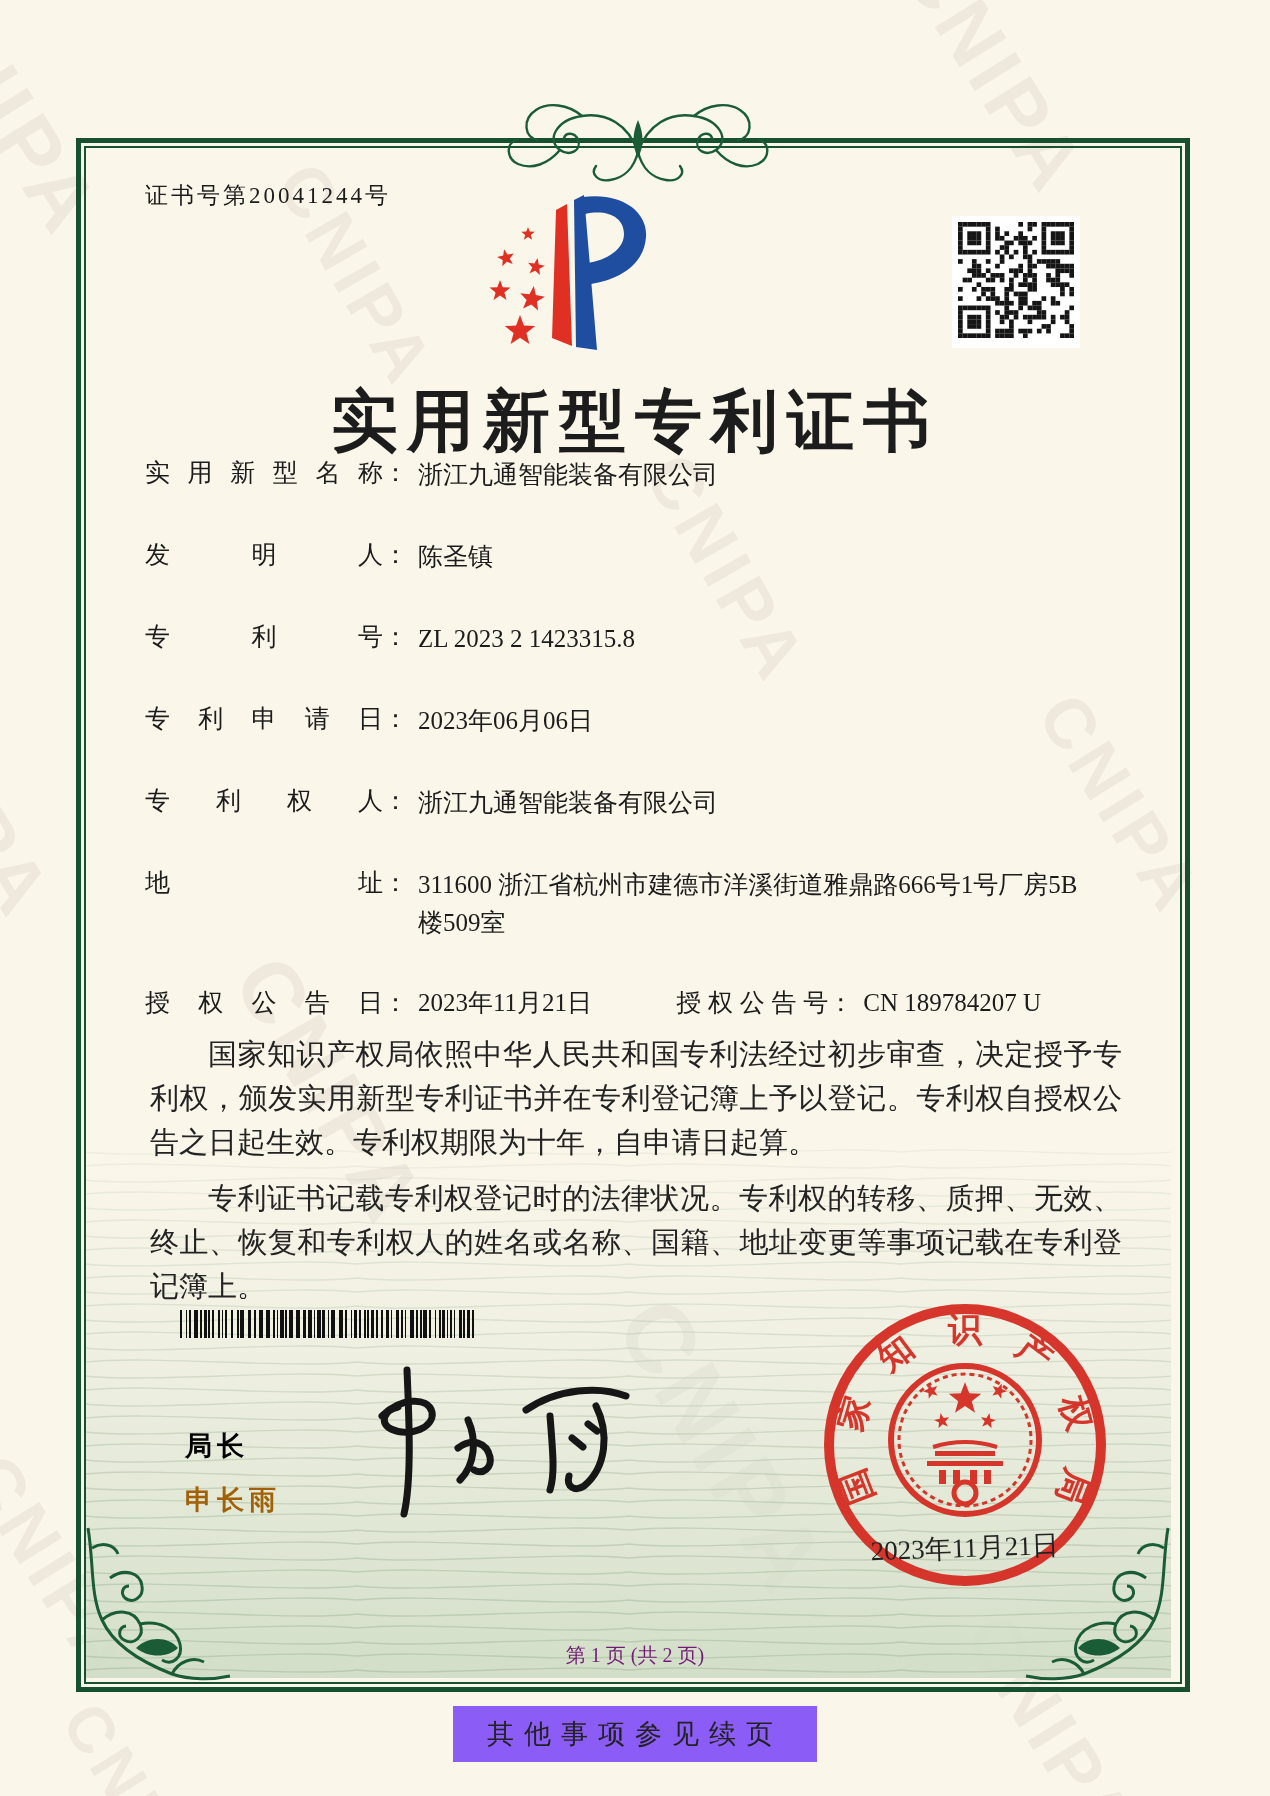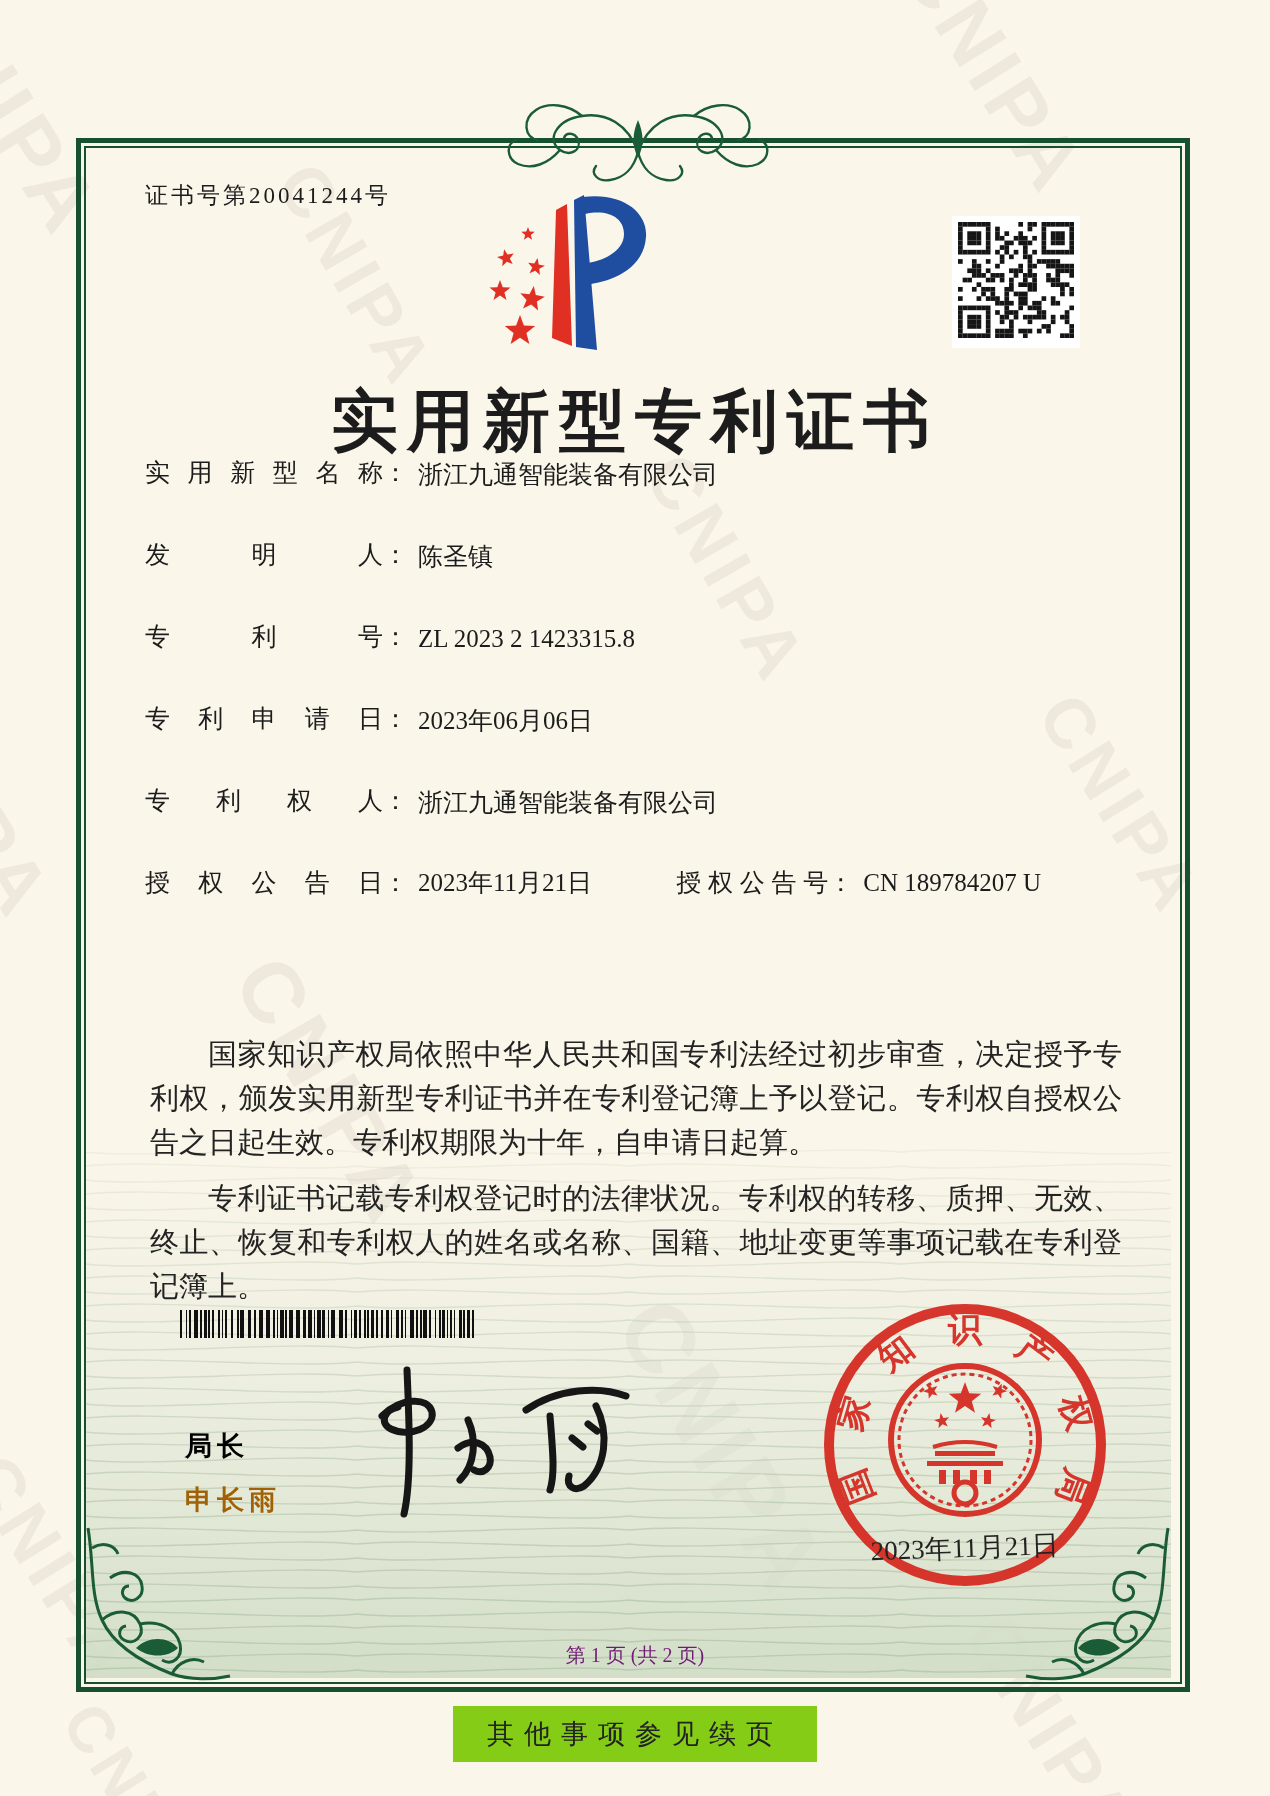--- a/index.html
+++ b/index.html
@@ -60,21 +60,21 @@
     font-size:27px;letter-spacing:5px;color:#000000;}
   .officer-name{position:absolute;left:185px;top:1482px;z-index:2;
     font-family:"Liberation Sans","DejaVu Sans",sans-serif;font-weight:700;
     font-size:27px;letter-spacing:5px;color:#a16207;}
   .page-footer{
     position:absolute;left:0;top:1642px;width:100%;text-align:center;
     font-size:20px;z-index:2;color:#701a75;
   }
   .cont-note{
     position:absolute;left:50%;top:1706px;transform:translateX(-50%);
-    background:#84cc16;padding:10px 34px;font-size:27px;letter-spacing:10px;
+    background:#8b5cf6;padding:10px 34px;font-size:27px;letter-spacing:10px;
     z-index:2;color:#222;
   }
   .qr-wrap{position:absolute;left:952px;top:216px;background:#ffffff;padding:6px;z-index:2;}
   .seal{z-index:4;opacity:0.93;}
   .sig{z-index:2;}
 </style>
 </head>
 <body>
 
 <div class="wm" style="left:-30px;top:-40px;font-size:84px;transform:rotate(58deg);">CNIPA</div>
@@ -492,20 +492,23 @@
   </div>
   <div class="field-row">
     <span class="field-label">专利号</span><span class="field-colon">：</span><span class="field-value">ZL 2023 2 1423315.8</span>
   </div>
   <div class="field-row">
     <span class="field-label">专利申请日</span><span class="field-colon">：</span><span class="field-value">2023年06月06日</span>
   </div>
   <div class="field-row">
     <span class="field-label">专利权人</span><span class="field-colon">：</span><span class="field-value">浙江九通智能装备有限公司</span>
   </div>
+  <div class="field-row">
+    <span class="field-label">地址</span><span class="field-colon">：</span><span class="field-value">311600 浙江省杭州市建德市洋溪街道雅鼎路666号1号厂房5B楼509室</span>
+  </div>
   <div class="field-row grant-row">
     <span>
       <span class="field-label">授权公告日</span><span class="field-colon">：</span><span>2023年11月21日</span>
     </span>
     <span class="grant-no">
       <span class="field-label">授权公告号</span><span class="field-colon">：</span><span>CN 189784207 U</span>
     </span>
   </div>
 </div>
 

